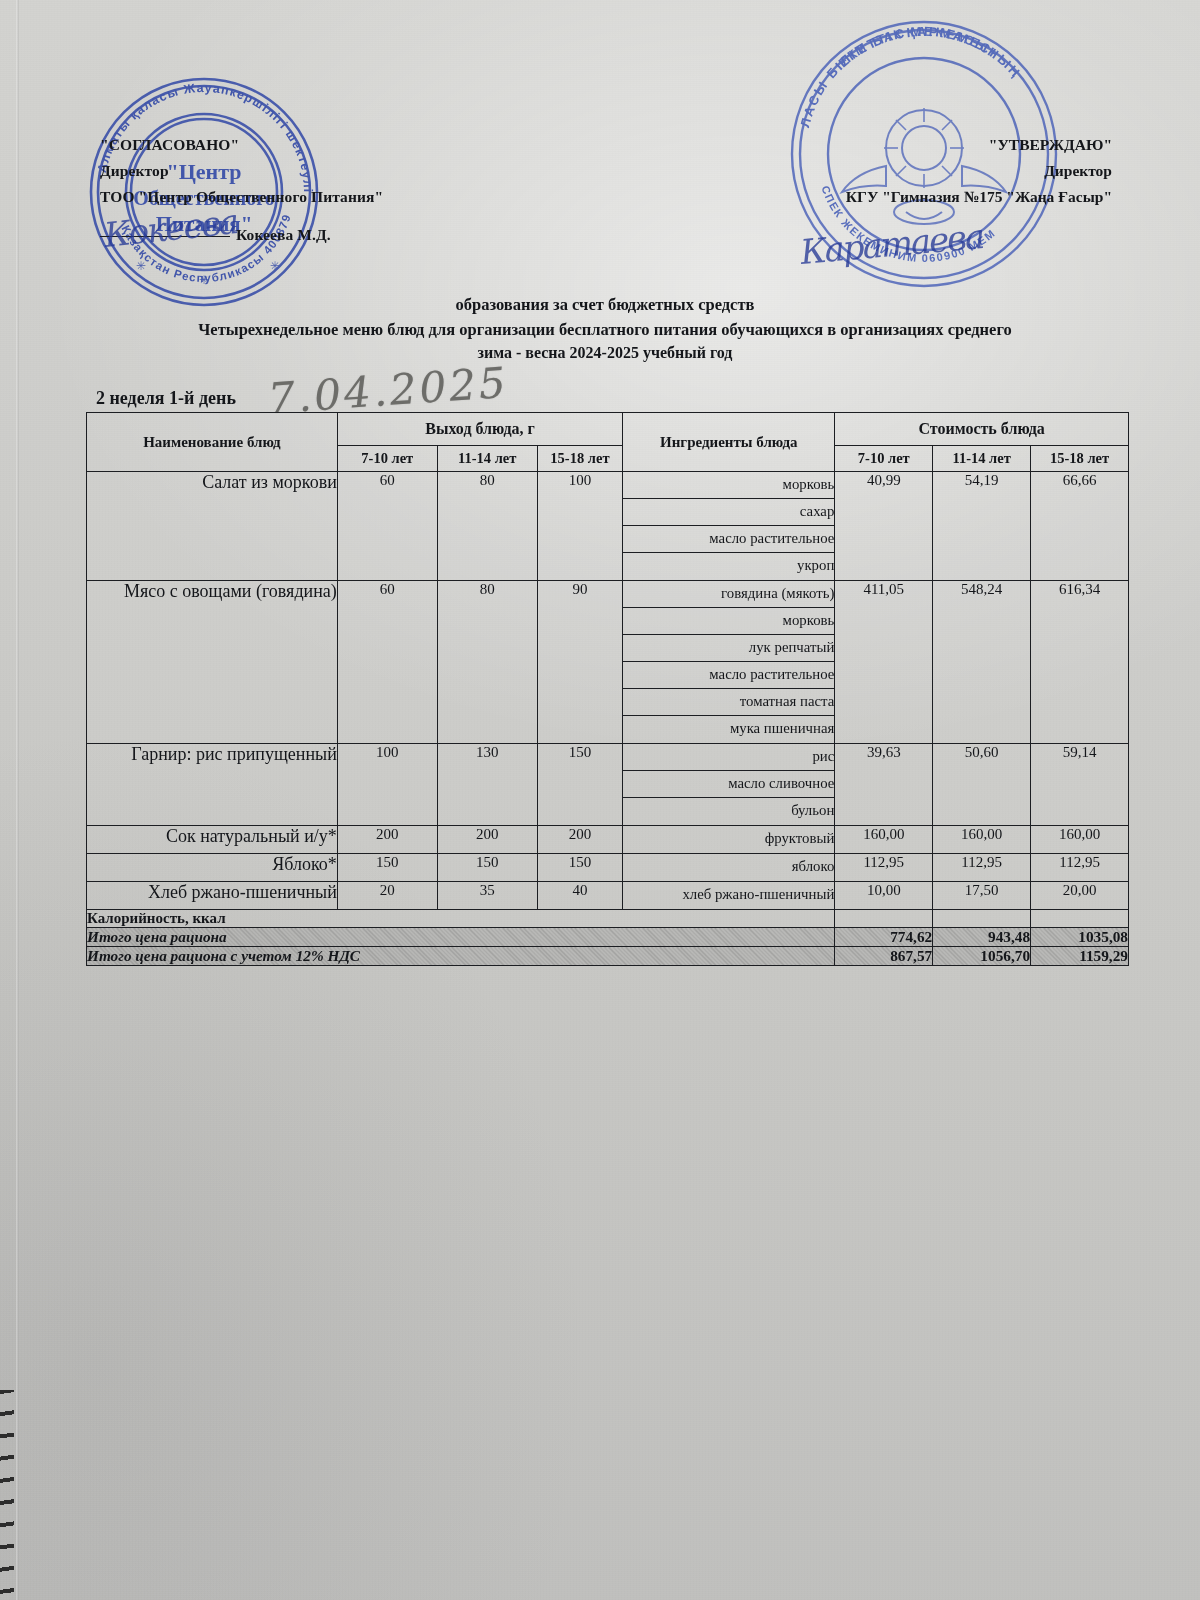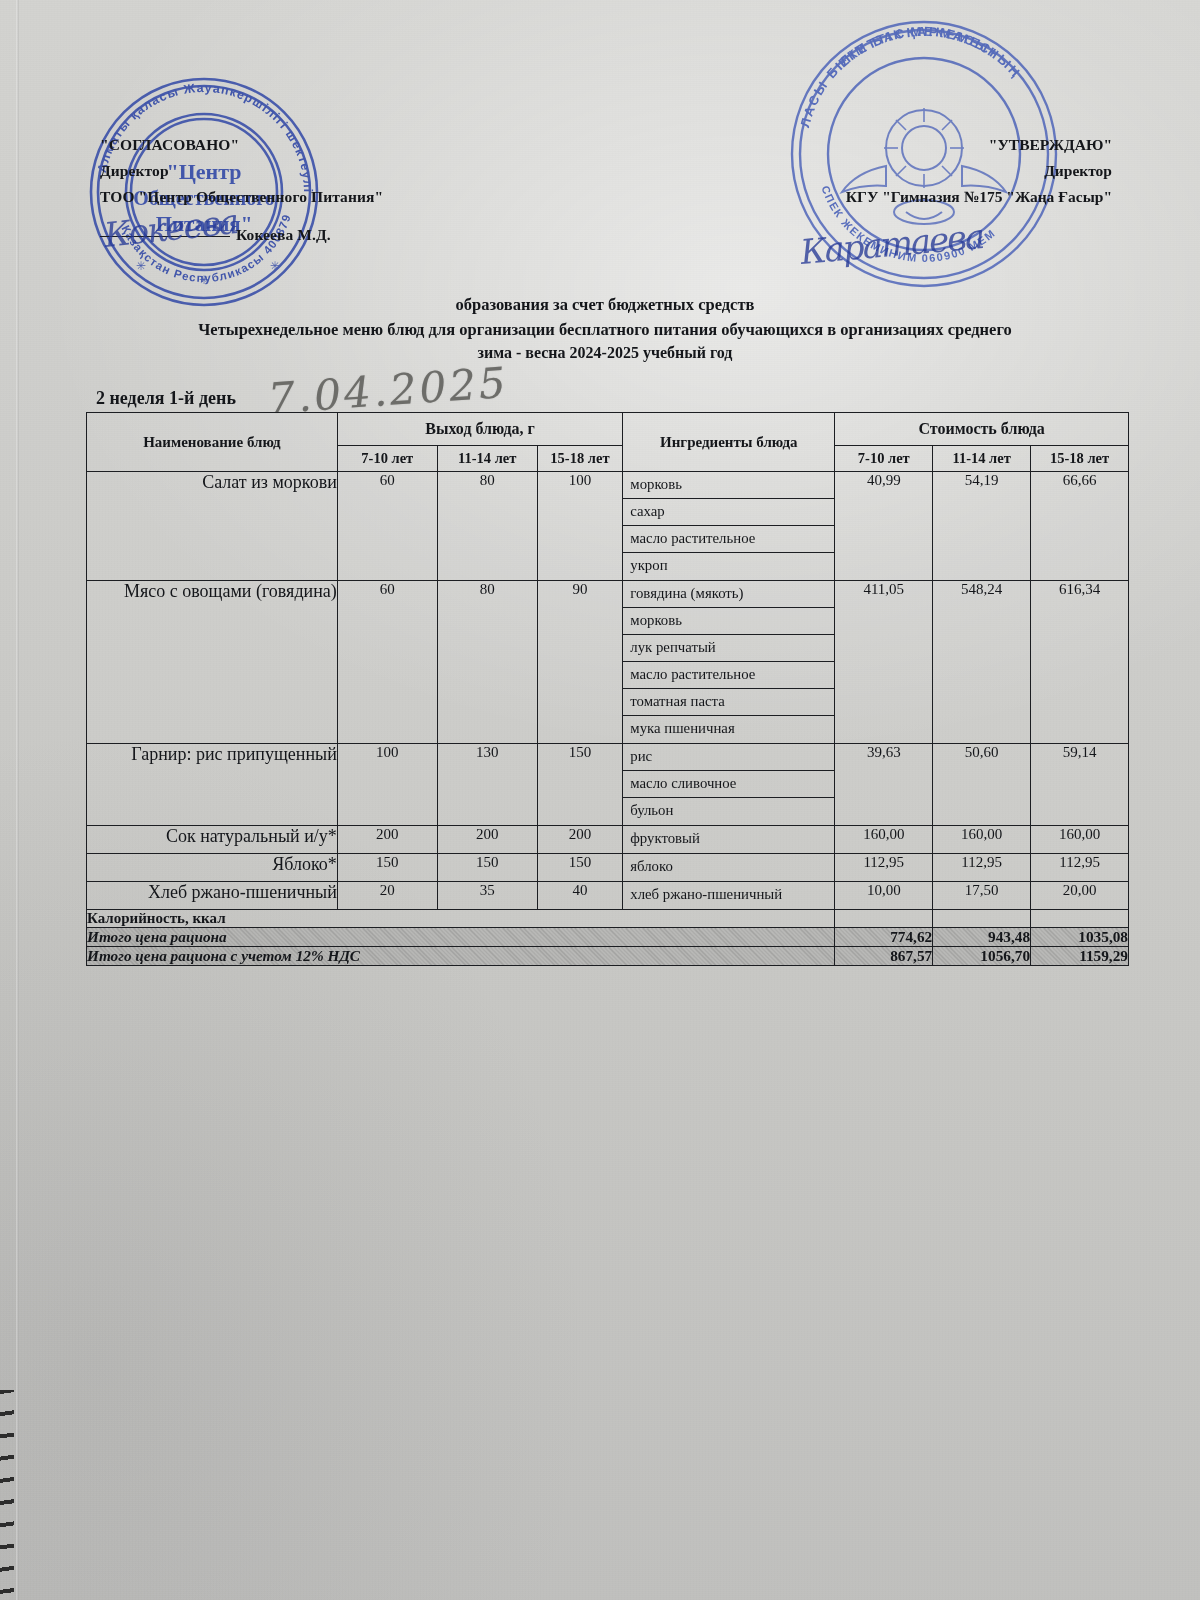--- a/index.html
+++ b/index.html
@@ -135,20 +135,21 @@
   td.cost-cell { text-align: center; padding-top: 5px; font-size: 15px; }
 
   td.ing-cell { padding: 0; }
   .ing-list { list-style: none; margin: 0; padding: 0; }
   .ing-list li {
     border-bottom: 1px solid #1c1e22;
     padding: 3px 0 3px 7px;
     font-size: 14.8px;
     line-height: 19px;
     height: 27px;
+    text-align: right;
   }
   .ing-list li:last-child { border-bottom: none; }
 
   tr.calorie-row td { font-weight: bold; font-size: 15px; padding: 4px 0 4px 6px; }
   tr.total-row td {
     font-style: italic; font-weight: bold; font-size: 15.3px;
     padding: 4px 6px;
     background-image: repeating-linear-gradient(45deg,
         rgba(70,70,70,.22) 0px, rgba(70,70,70,.22) 1px,
         rgba(255,255,255,0) 1px, rgba(255,255,255,0) 3px);

